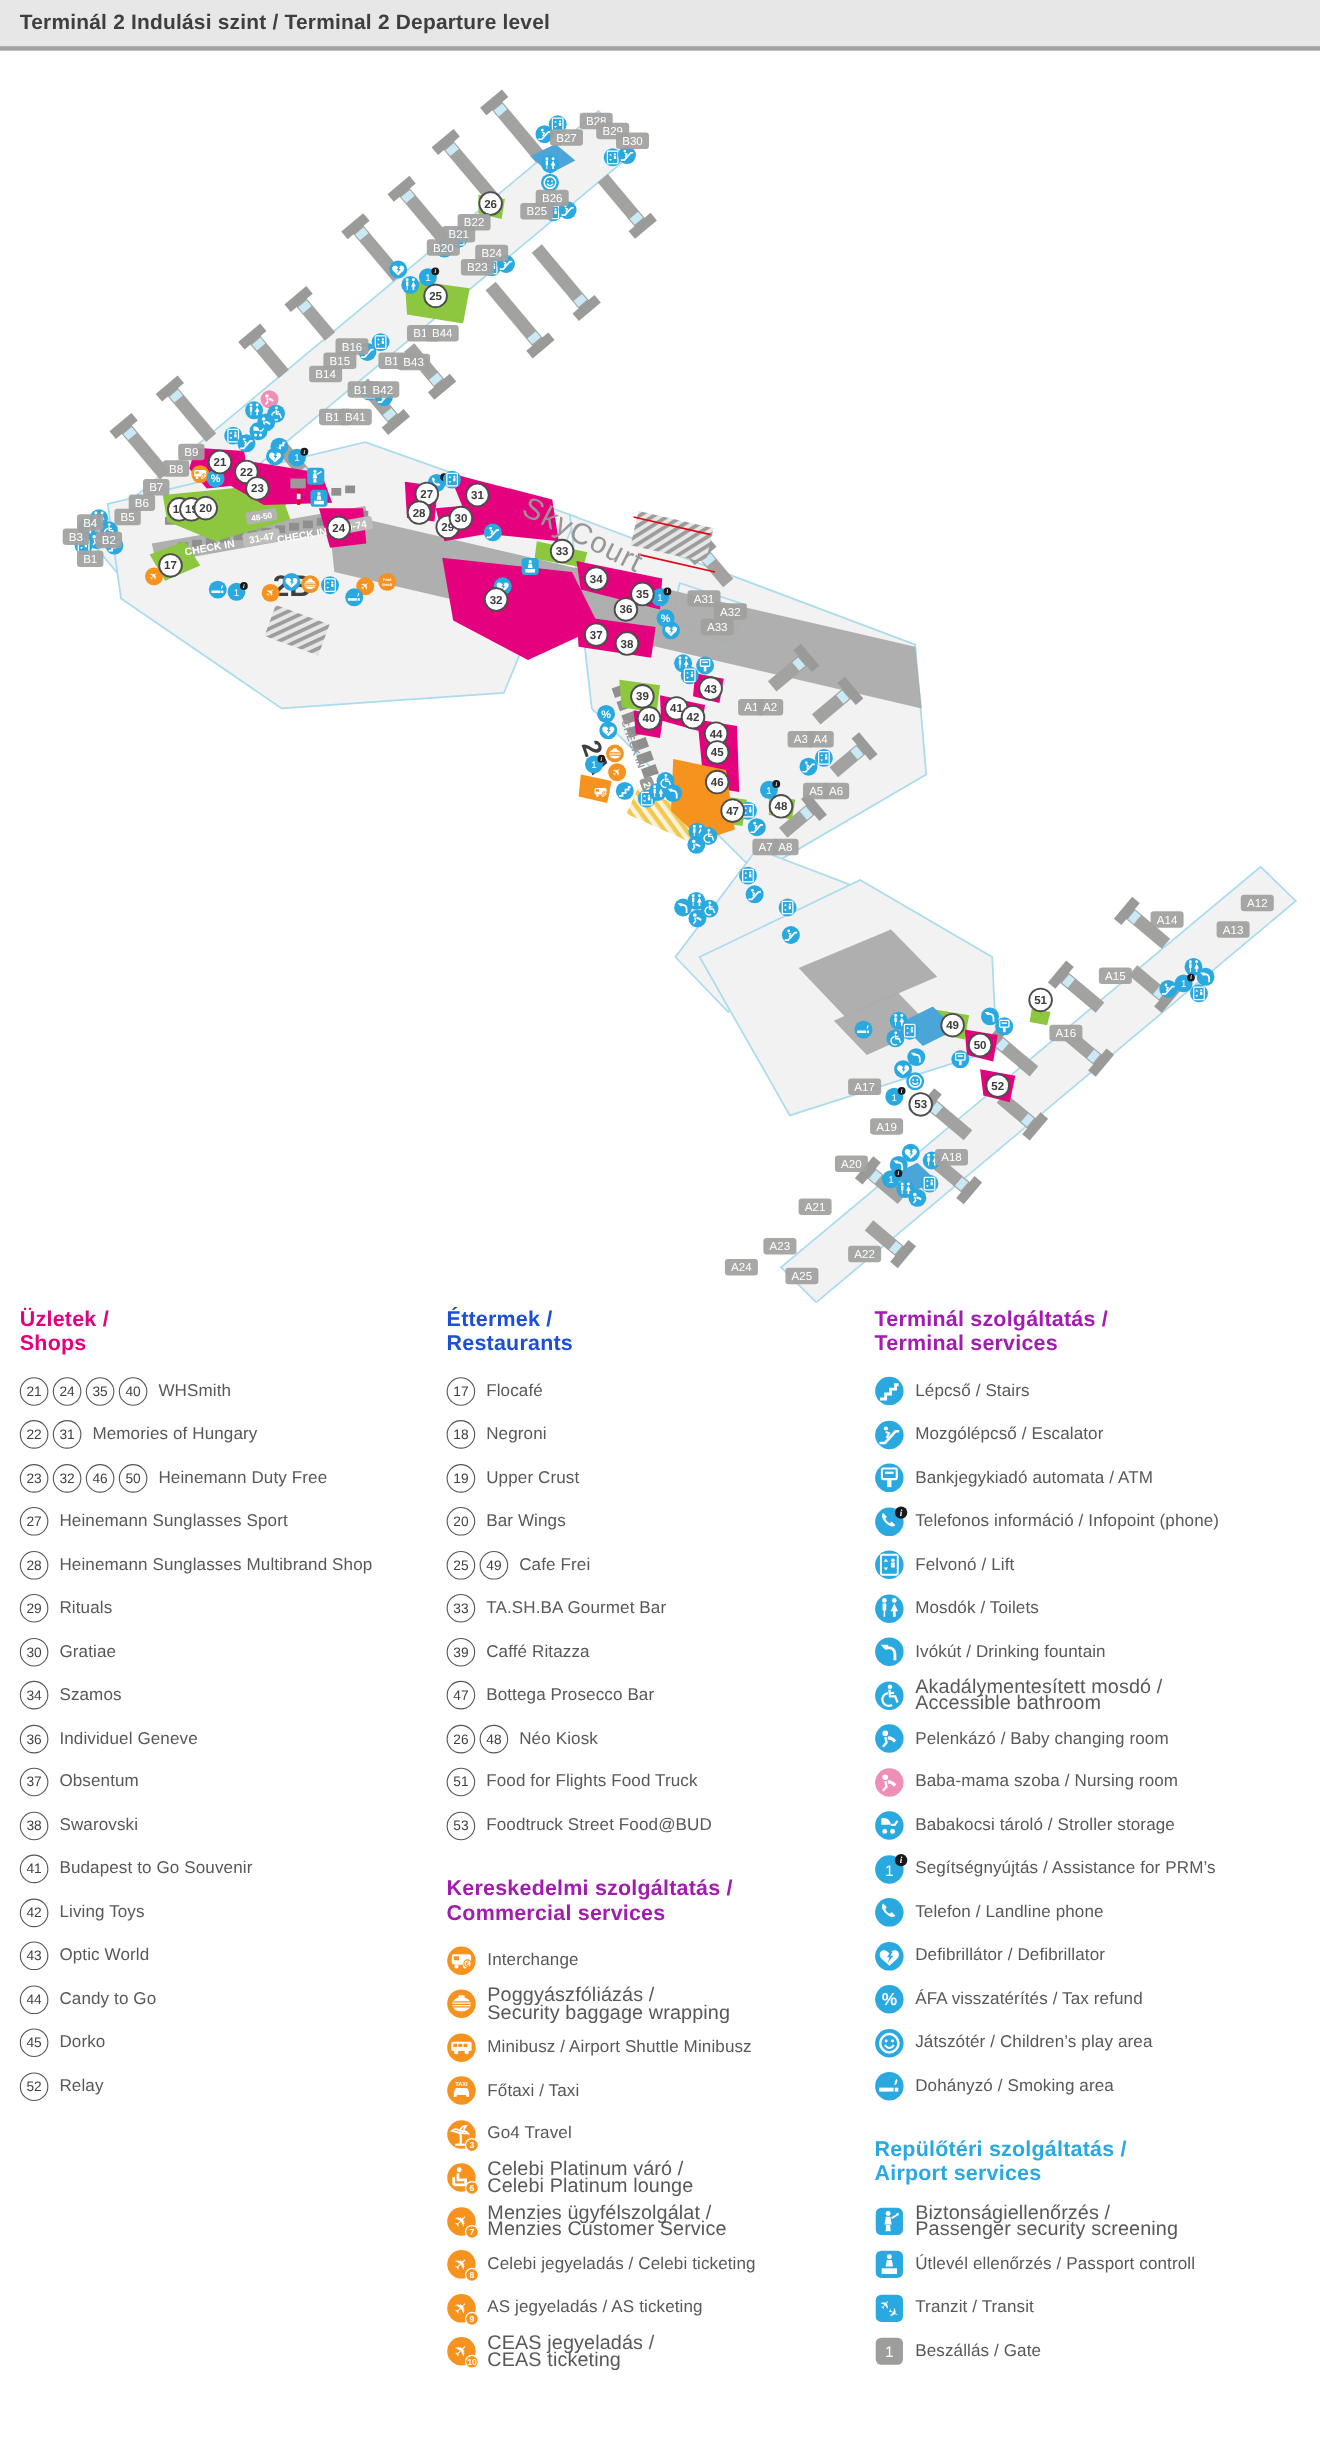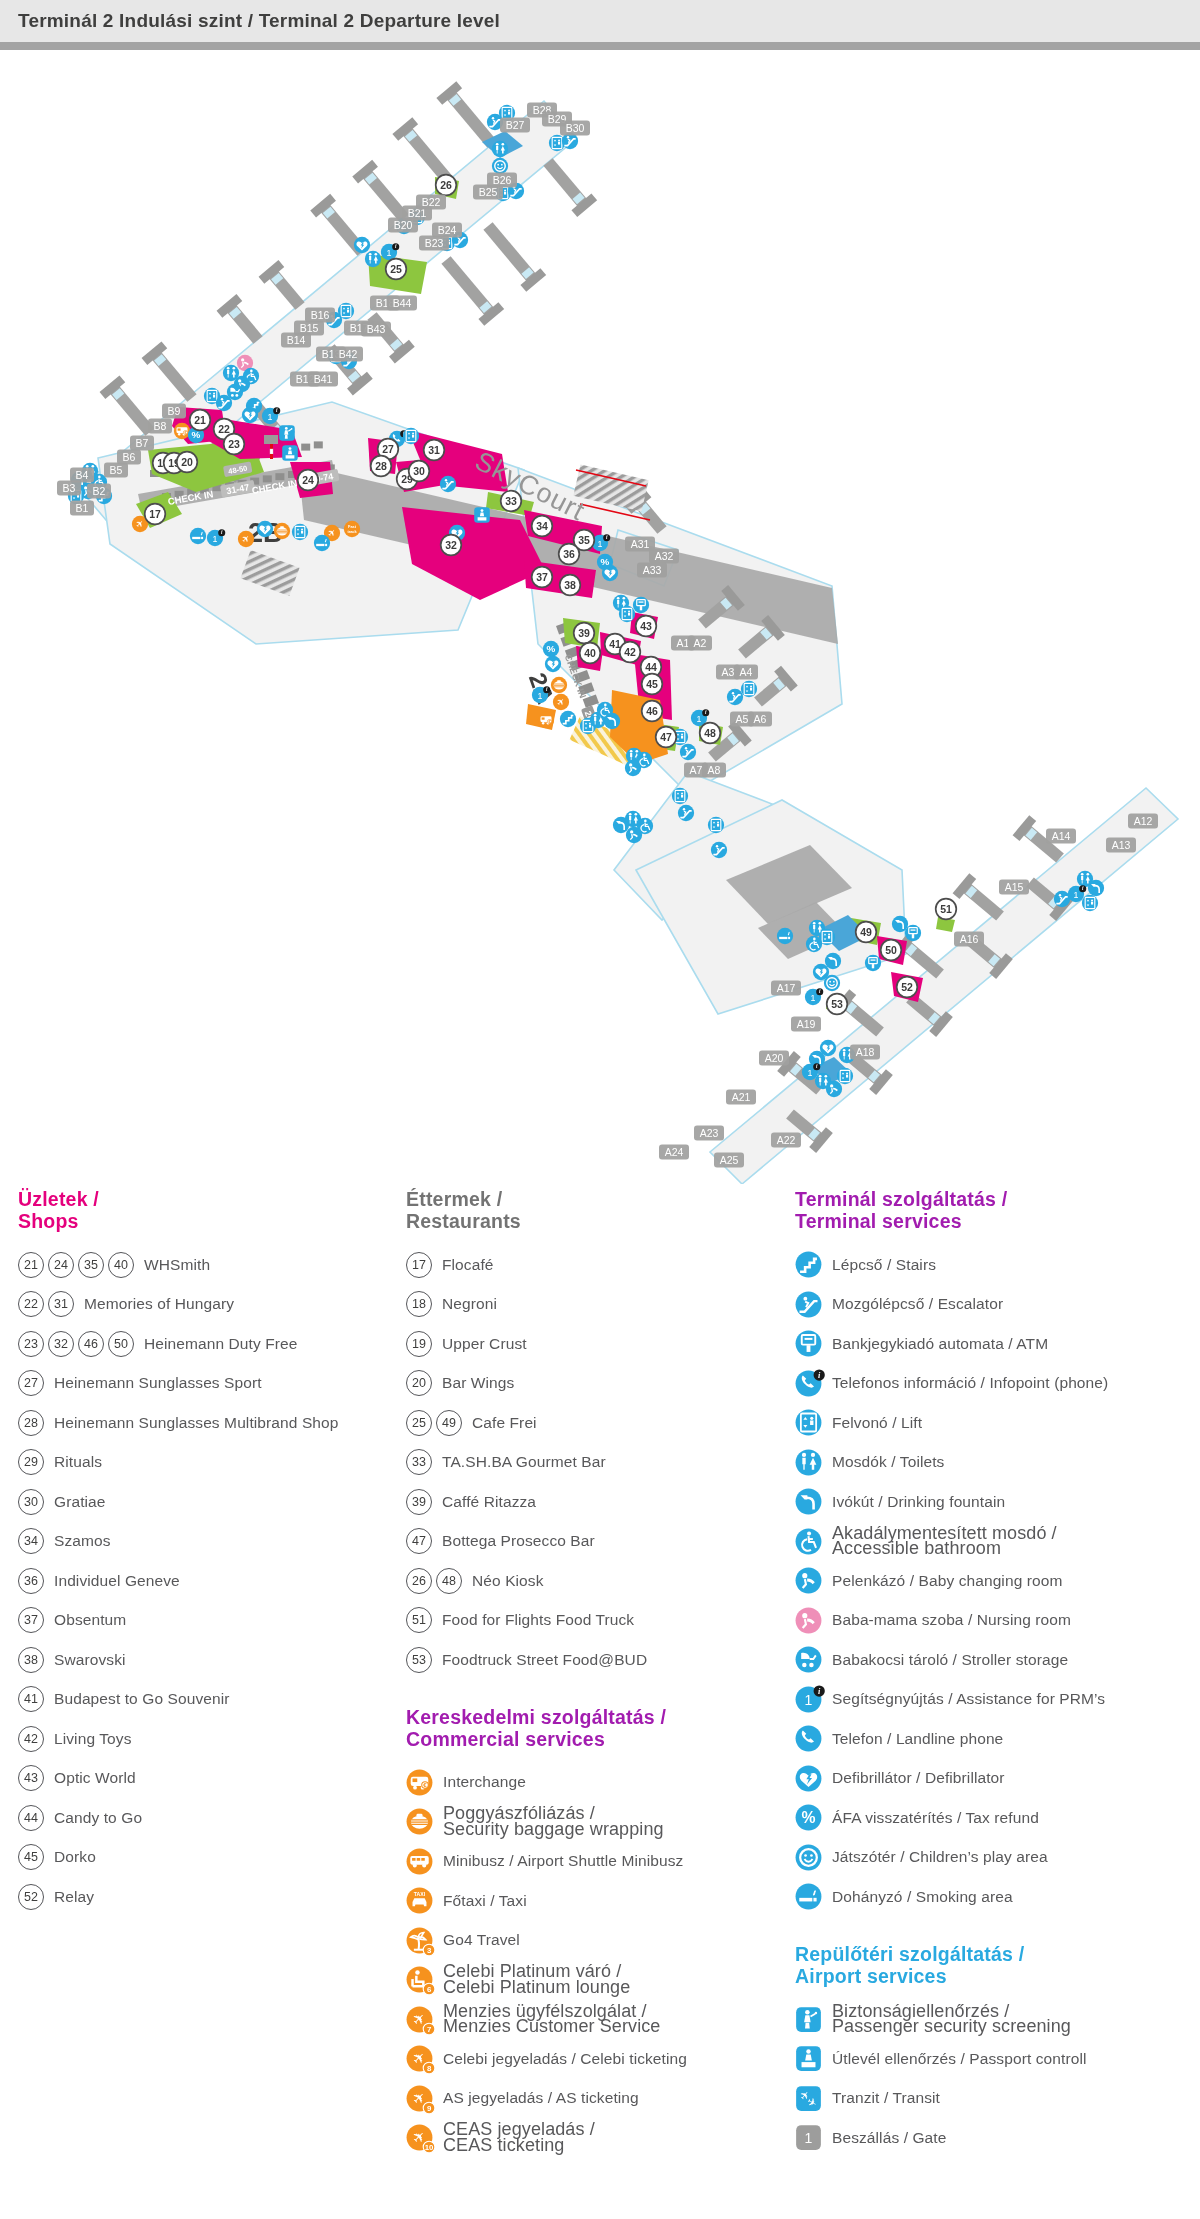--- a/index.html
+++ b/index.html
@@ -1,17 +1,17 @@
 <!DOCTYPE html>
 <html><head>
 <meta charset="utf-8">
 <style>
   html,body{margin:0;padding:0;background:#fff;}
   body{font-family:"Liberation Sans","DejaVu Sans",sans-serif;width:1200px;height:2219px;position:relative;overflow:hidden;}
-  #header{position:absolute;left:0;top:0;width:1200px;height:42px;background:#e7e7e7;border-bottom:8px solid #a3a3a3;}
+  #header{position:absolute;left:0;top:0;width:1200px;height:42px;background:#e7e7e7;border-bottom:4px solid #a3a3a3;}
   #header .title{font-size:19px;font-weight:bold;color:#3f3f3e;line-height:42px;padding-left:18px;letter-spacing:.2px;}
   #map-wrap{position:absolute;left:0;top:44px;width:1200px;height:1140px;}
   #legend{position:absolute;left:0;top:1188px;width:1136px;height:1031px;}
   .lcol{position:absolute;top:0;}
   #lcol1{left:18px;width:372px;}
   #lcol2{left:406px;width:378px;}
   #lcol3{left:795px;width:400px;}
   .ltitle{font-size:19.5px;line-height:22px;font-weight:bold;margin:0 0 13px 0;letter-spacing:.2px;}
   .lsec{margin:0;}
   .lsec + .lsec{margin-top:26px;}
@@ -1485,21 +1485,21 @@
             <div class="nums">
               <div class="ncirc">52</div>
             </div>
             <div class="llabel">Relay</div>
           </div>
         </div>
     </div>
   </div>
   <div class="lcol" id="lcol2">
     <div class="lsec">
-      <div class="ltitle" style="color:#737373">
+      <div class="ltitle" style="color:#1d4ed8">
         <span>Éttermek /</span><br><span>Restaurants</span>
       </div>
       <div class="items">
           <div class="lrow">
             <div class="nums">
               <div class="ncirc">17</div>
             </div>
             <div class="llabel">Flocafé</div>
           </div>
           <div class="lrow">

